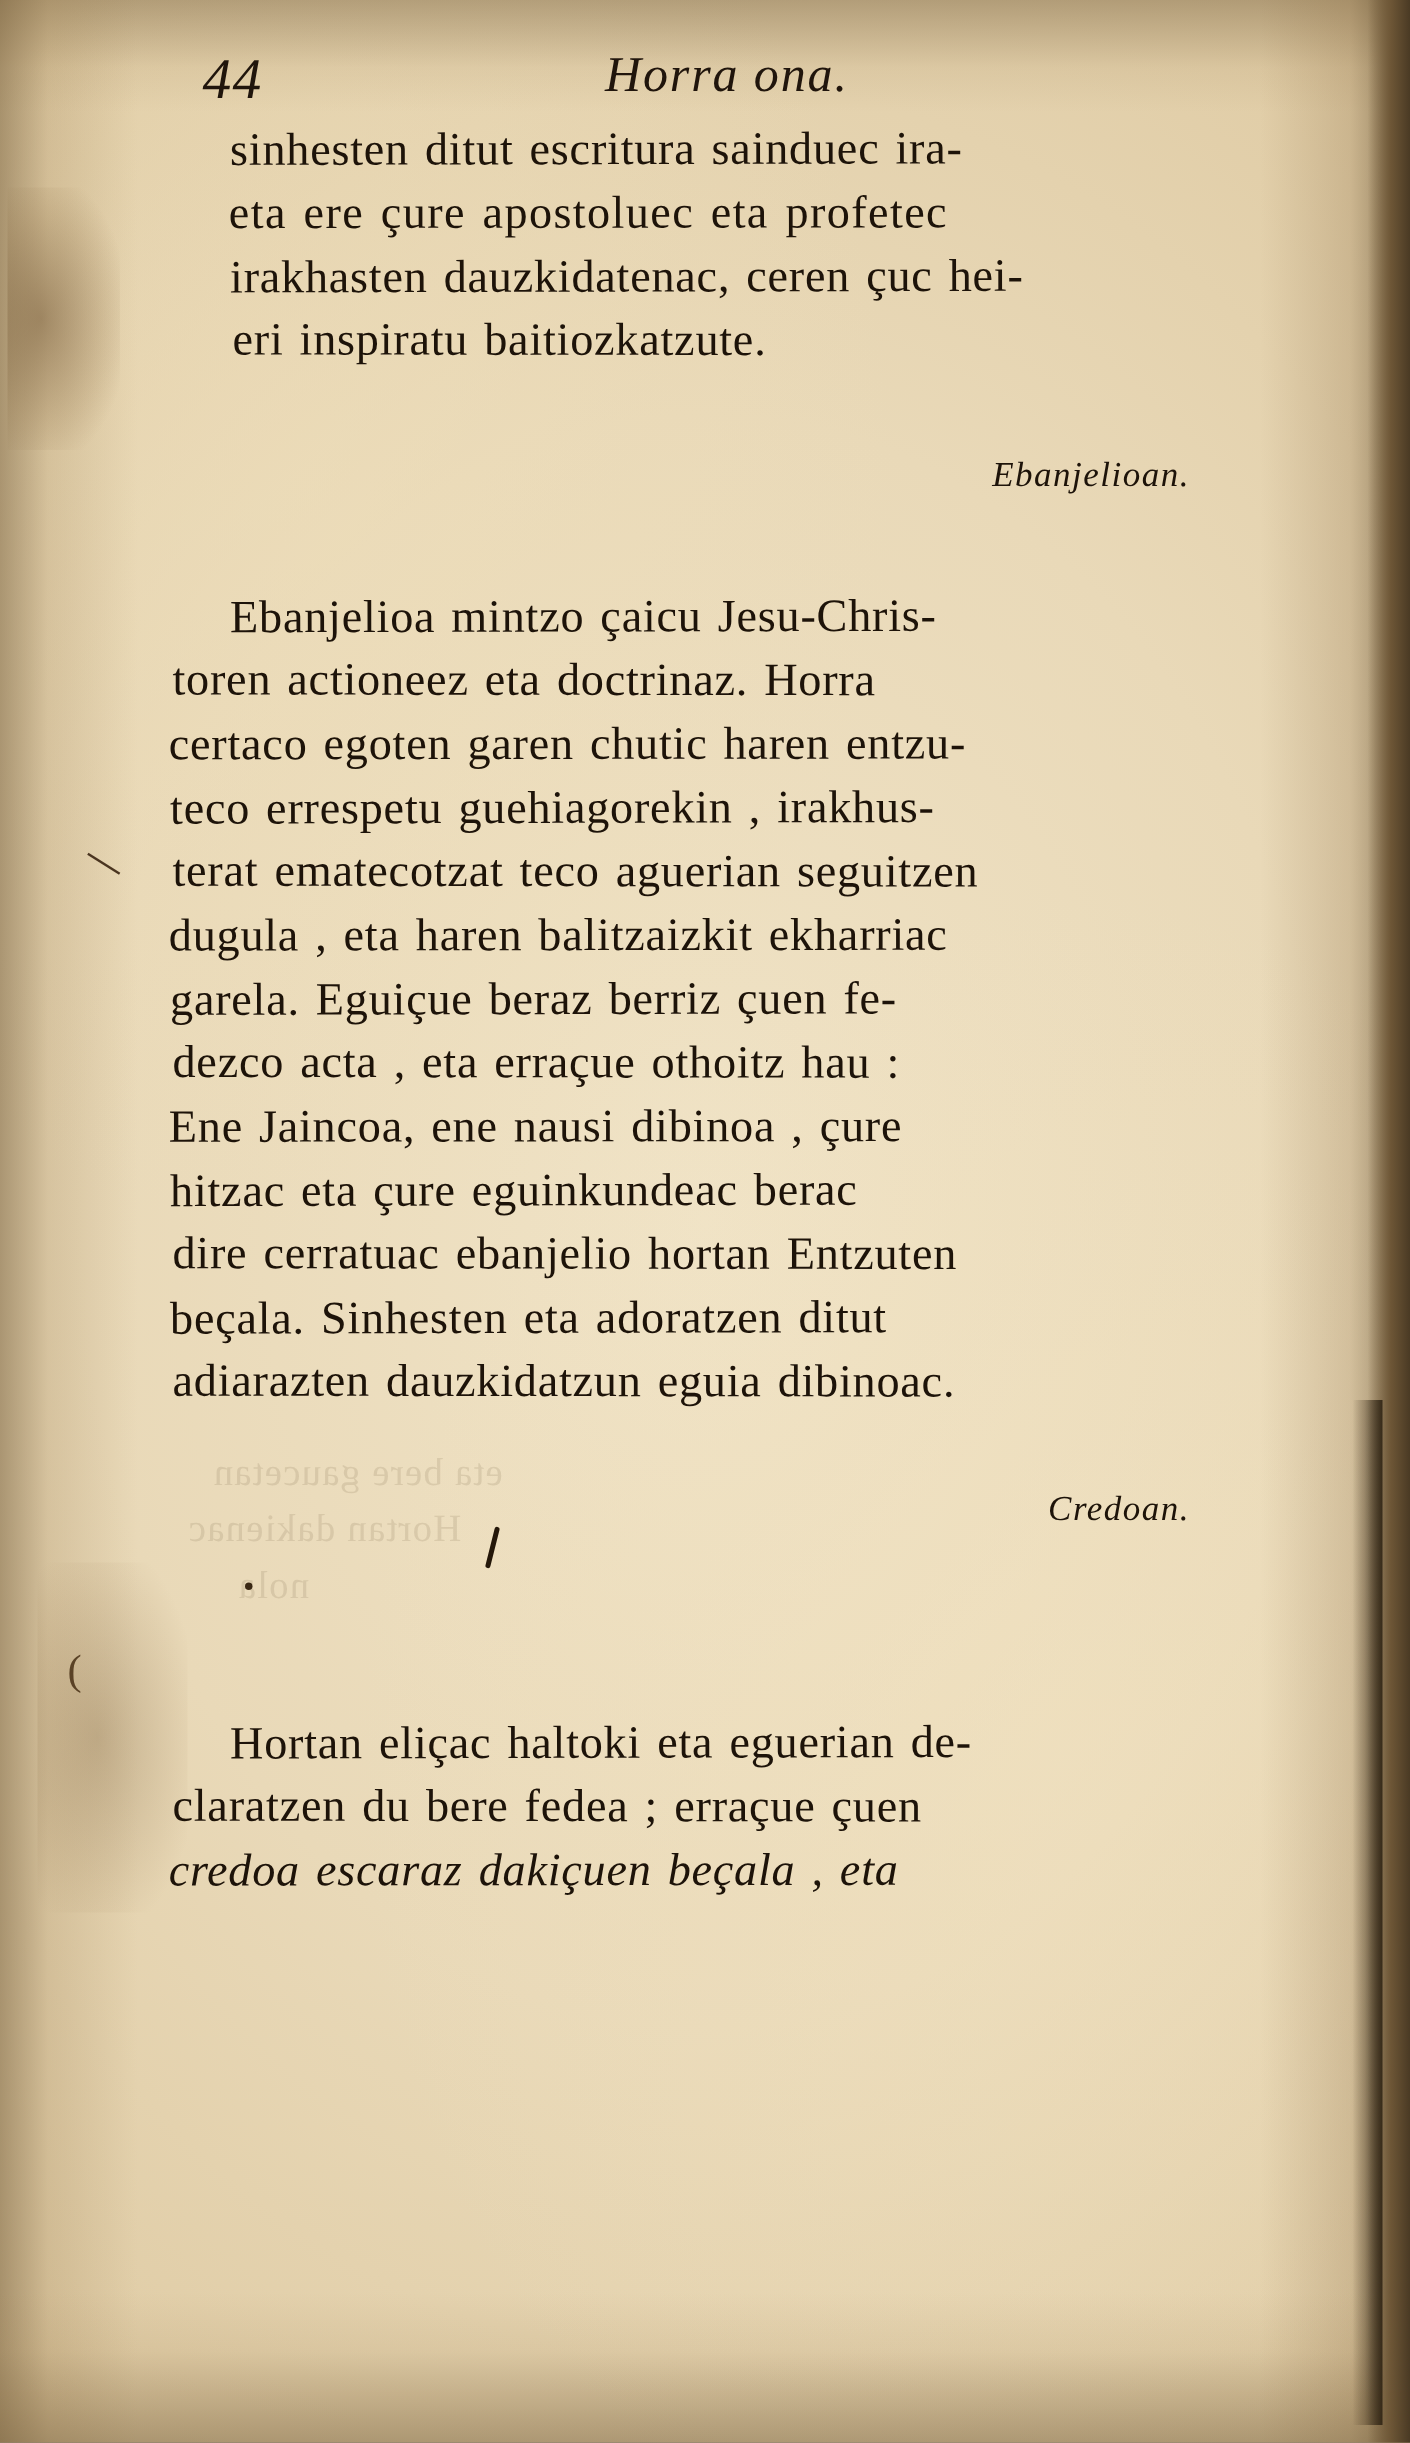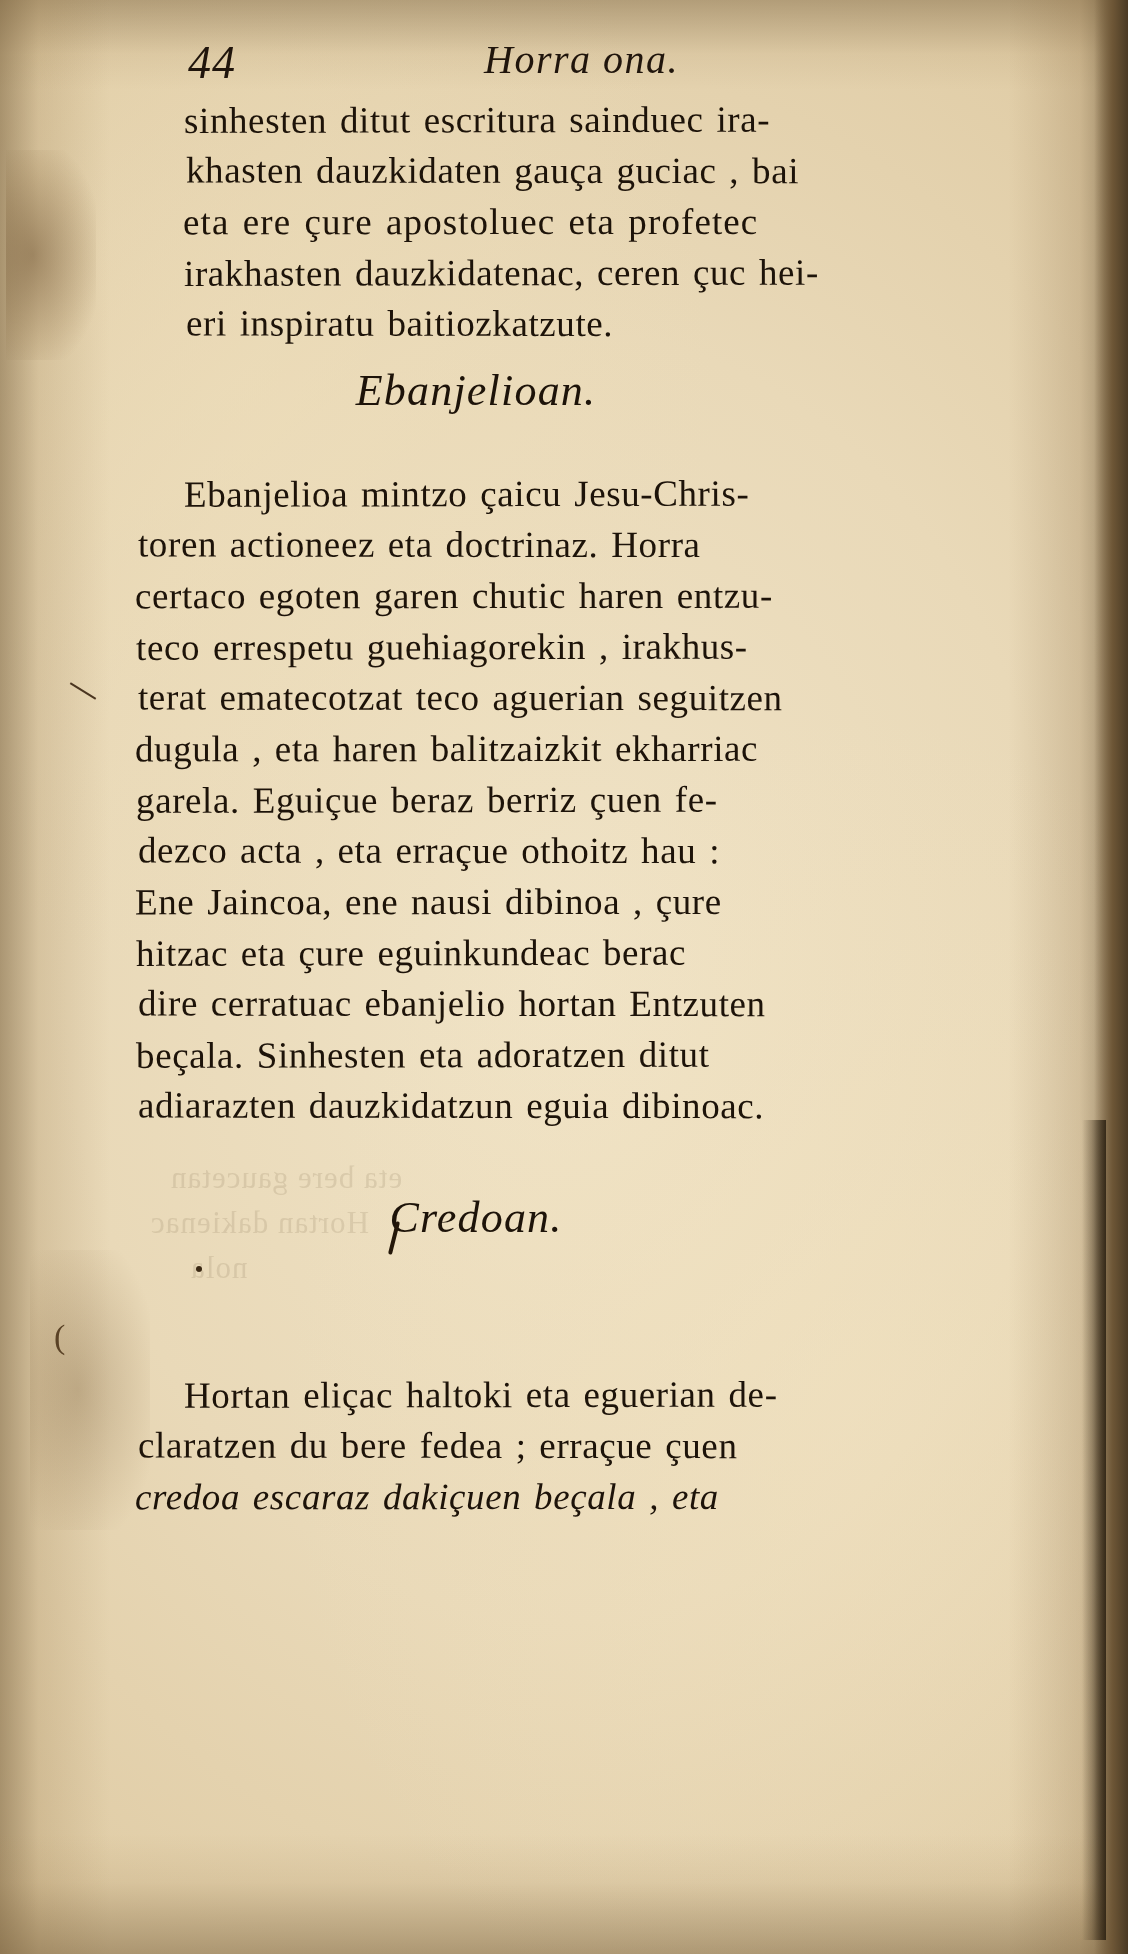--- a/index.html
+++ b/index.html
@@ -92,21 +92,20 @@
     position: absolute;
     top: 36px;
     color: #20150c;
   }
   #folio {
     left: 162px;
     font-size: 46px;
     font-family: "Liberation Serif", serif;
     font-style: italic;
     letter-spacing: 1px;
-    margin-left: 26px;
   }
   #running-title {
     left: 484px;
     font-size: 40px;
     font-style: italic;
     font-family: "Liberation Serif", serif;
     letter-spacing: 1.5px;
   }
 
   .blk {
@@ -120,24 +119,24 @@
     text-align: justify;
     letter-spacing: 0.6px;
     word-spacing: 3px;
   }
   .blk .ln { display: block; white-space: nowrap; }
   .blk .ln.wide { letter-spacing: 1.1px; }
 
   .section-head {
     position: absolute;
     width: 952px;
-    text-align: center;
+    text-align: right;
     font-style: italic;
     font-family: "Liberation Serif", serif;
-    font-size: 44px;
+    font-size: 28px;
     color: #1d1309;
     letter-spacing: 1.2px;
   }
 
   
   .w1 { transform: translateX(0px) rotate(-0.12deg); }
   .w2 { transform: translateX(2px) rotate(0.06deg); }
   .w3 { transform: translateX(-1px) rotate(-0.05deg); }
 
   #mark-quill {
@@ -188,21 +187,20 @@
   <div class="bleed" style="left:150px; top:1205px;">Hortan dakienac</div>
   <div class="bleed" style="left:190px; top:1250px;">nola</div>
 
   <div id="content">
 
     <div class="hdr" id="folio">44</div>
     <div class="hdr" id="running-title">Horra ona.</div>
 
     <div class="blk" style="top:94px;margin-left:48px;">
       <span class="ln w1">sinhesten ditut escritura sainduec ira-</span>
-      <span class="ln w2">khasten dauzkidaten gauça guciac , bai</span>
       <span class="ln w3 wide">eta ere çure apostoluec eta profetec</span>
       <span class="ln w1">irakhasten dauzkidatenac, ceren çuc hei-</span>
       <span class="ln w2">eri inspiratu baitiozkatzute.</span>
     </div>
 
     <div class="section-head" style="top:365px;">Ebanjelioan.</div>
 
     <div class="blk" style="top:468px;">
       <span class="ln w1" style="text-indent:48px;">Ebanjelioa mintzo çaicu Jesu-Chris-</span>
       <span class="ln w2">toren actioneez eta doctrinaz.  Horra</span>

